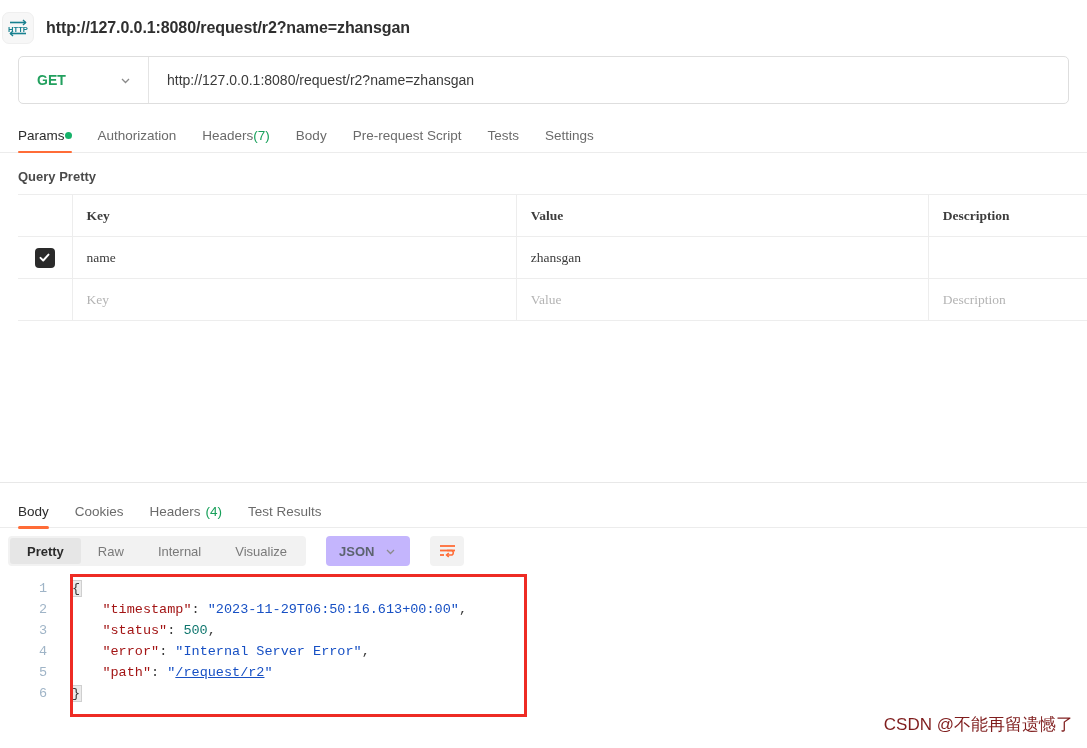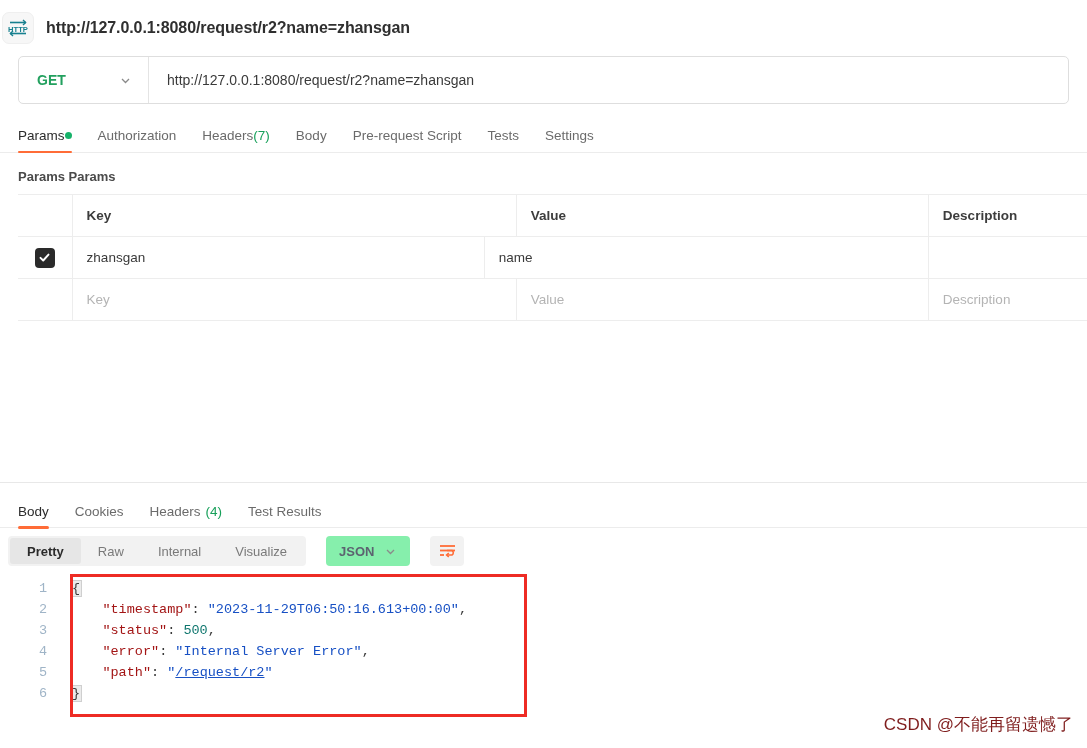--- a/index.html
+++ b/index.html
@@ -82,21 +82,21 @@
     padding: 16px 18px 10px 18px;
   }
   .ptable { width: 1087px; margin-left: 18px; }
   .prow { display: flex; border-top: 1px solid #ededed; }
   .prow.head { border-top: 1px solid #ededed; }
   .prow:last-child { border-bottom: 1px solid #ededed; }
   .pcell {
     display: flex; align-items: center;
     height: 41px; padding: 0 14px;
     border-right: 1px solid #ededed;
-    font-size: 13.5px; overflow: hidden; white-space: nowrap;
+    font-size: 13.5px; overflow: hidden; white-space: nowrap; font-family: Liberation Serif, serif;
   }
   .c-chk { width: 56px; justify-content: center; padding: 0; border-right: 1px solid #ededed; }
   .c-key { width: 455px; }
   .c-val { width: 422px; }
   .c-desc { width: 180px; border-right: none; }
   .prow.head .pcell { font-weight: bold; color: #3d3d3d; }
   .placeholder { color: #b4b4b4; }
   .cellval { color: #3a3a3a; }
   .chkbox {
     width: 20px; height: 20px; border-radius: 4px;
@@ -144,21 +144,21 @@
     padding: 2px; height: 30px; align-items: center;
   }
   .seg-item {
     font-size: 13px; color: #7a7a7a; padding: 0 17px;
     height: 26px; display: flex; align-items: center;
     border-radius: 3px; cursor: pointer;
   }
   .seg-item.active { background: #e6e6e6; color: #2b2b2b; font-weight: bold; }
   .json-sel {
     display: flex; align-items: center; gap: 10px;
-    background: #86efac; border-radius: 4px;
+    background: #c4b5fd; border-radius: 4px;
     height: 30px; padding: 0 13px; cursor: pointer;
   }
   .json-sel .lbl { font-size: 13px; font-weight: bold; color: #5c6370; }
   .wrap-btn {
     display: flex; align-items: center; justify-content: center;
     width: 34px; height: 30px; background: #f2f2f2;
     border-radius: 4px; cursor: pointer;
   }
 
   
@@ -245,40 +245,40 @@
     <span>Pre-request Script</span>
   </div>
   <div class="tab">
     <span>Tests</span>
   </div>
   <div class="tab">
     <span>Settings</span>
   </div>
 </div>
 
-<div class="section-label">Params Params</div>
+<div class="section-label">Query Pretty</div>
 
 <div class="ptable">
   <div class="prow head">
     <div class="pcell c-chk"></div>
     <div class="pcell c-key">Key</div>
     <div class="pcell c-val">Value</div>
     <div class="pcell c-desc">Description</div>
   </div>
 
   <div class="prow">
     <div class="pcell c-chk">
       <span class="chkbox">
         <svg width="13" height="13" viewBox="0 0 13 13">
             <polyline points="2.5,6.8 5.2,9.5 10.5,3.6" fill="none" stroke="#ffffff" stroke-width="1.9" stroke-linecap="round" stroke-linejoin="round"></polyline>
           </svg>
       </span>
     </div>
+    <div class="pcell c-key cellval">name</div>
     <div class="pcell c-val cellval">zhansgan</div>
-    <div class="pcell c-key cellval">name</div>
     <div class="pcell c-desc cellval"></div>
   </div>
 
   <div class="prow">
     <div class="pcell c-chk"></div>
     <div class="pcell c-key placeholder">Key</div>
     <div class="pcell c-val placeholder">Value</div>
     <div class="pcell c-desc placeholder">Description</div>
   </div>
 </div>

